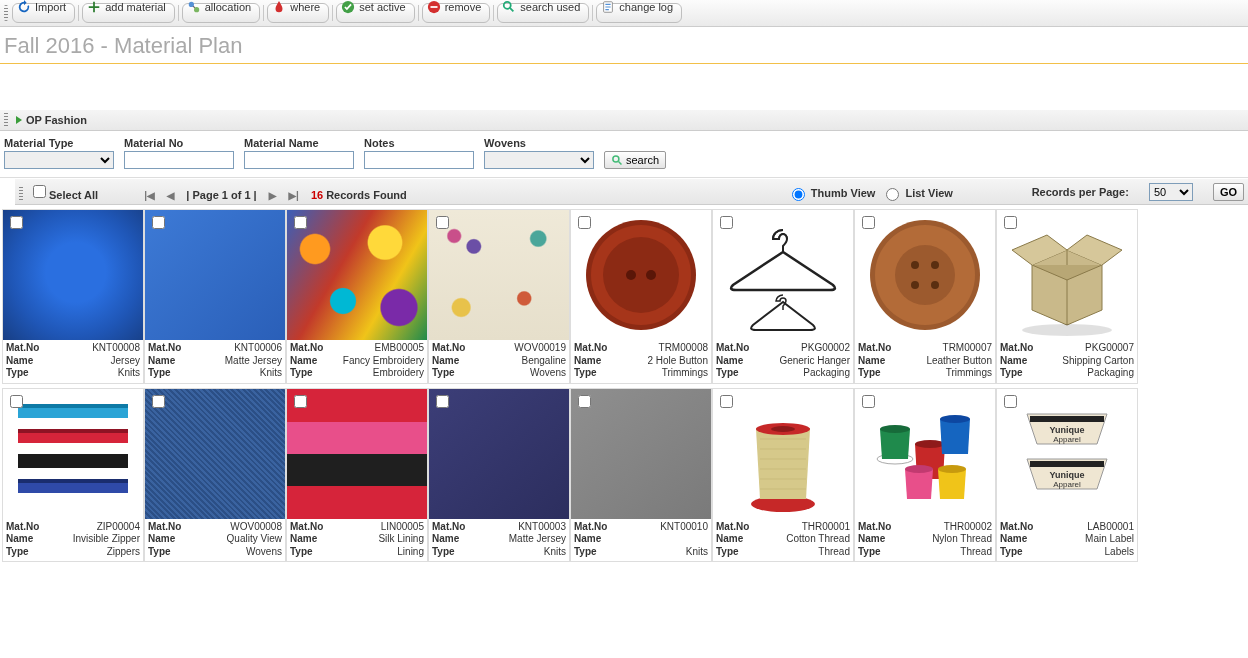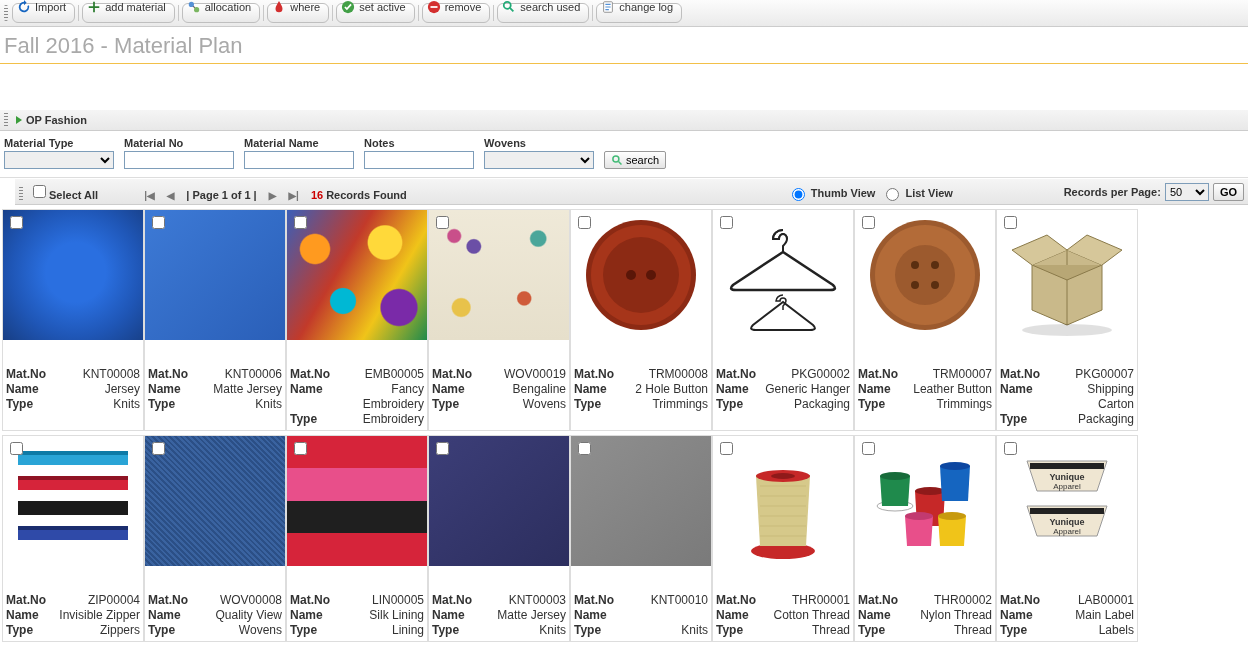--- a/index.html
+++ b/index.html
@@ -106,21 +106,21 @@
     margin-left: 15px;
   }
   .pager .handle {
     width: 4px; height: 14px;
     background: repeating-linear-gradient(#888 0 1px,transparent 1px 3px);
     margin-right: 6px;
   }
   .pager .nav { color:#777; margin: 0 6px; cursor:pointer; font-size: 10px;}
   .pager .red { color: #c00; }
   .pager label { font-weight: bold; }
-  .pager .right { margin-left: auto; display:flex; align-items:center; gap:4px;}
+  .pager .right { margin-left: auto; display:flex; align-items:center; gap:20px;}
   .pager .viewopt { display:flex; align-items:center; gap:3px; margin-left:18px; font-weight:bold;}
   .grid {
     display: flex;
     flex-wrap: wrap;
     padding: 2px;
   }
   .card {
     width: 142px;
     border: 1px solid #ddd;
     margin: 2px 0 2px 0;
@@ -134,21 +134,21 @@
     display:flex;
     align-items:center;
     justify-content:center;
     overflow:hidden;
   }
   .card .chk {
     position: absolute;
     top: 3px; left: 3px;
     z-index: 2;
   }
-  .meta { padding: 2px 3px 3px 3px; font-size: 12px; line-height: 1.25; margin-top: 25px;}
+  .meta { padding: 2px 3px 3px 3px; font-size: 10px; line-height: 1.25;}
   .meta .row { display:flex; }
   .meta .lbl { font-weight: bold; flex: 0 0 48px;}
   .meta .val { text-align: right; flex: 1; }
   
   .sw-blue-jersey { background: radial-gradient(circle at 52% 48%, #2a6fe0 0 30%, #1f56b6 65%, #173e84 100%);}
   .sw-blue-plain { background: linear-gradient(135deg,#3d7ad6,#2a5fb8);}
   .sw-abstract { background:
       radial-gradient(circle at 20% 30%, #ff9a1f 0 10%, transparent 11%),
       radial-gradient(circle at 70% 25%, #ffd93a 0 12%, transparent 13%),
       radial-gradient(circle at 40% 70%, #00b8d4 0 10%, transparent 11%),

